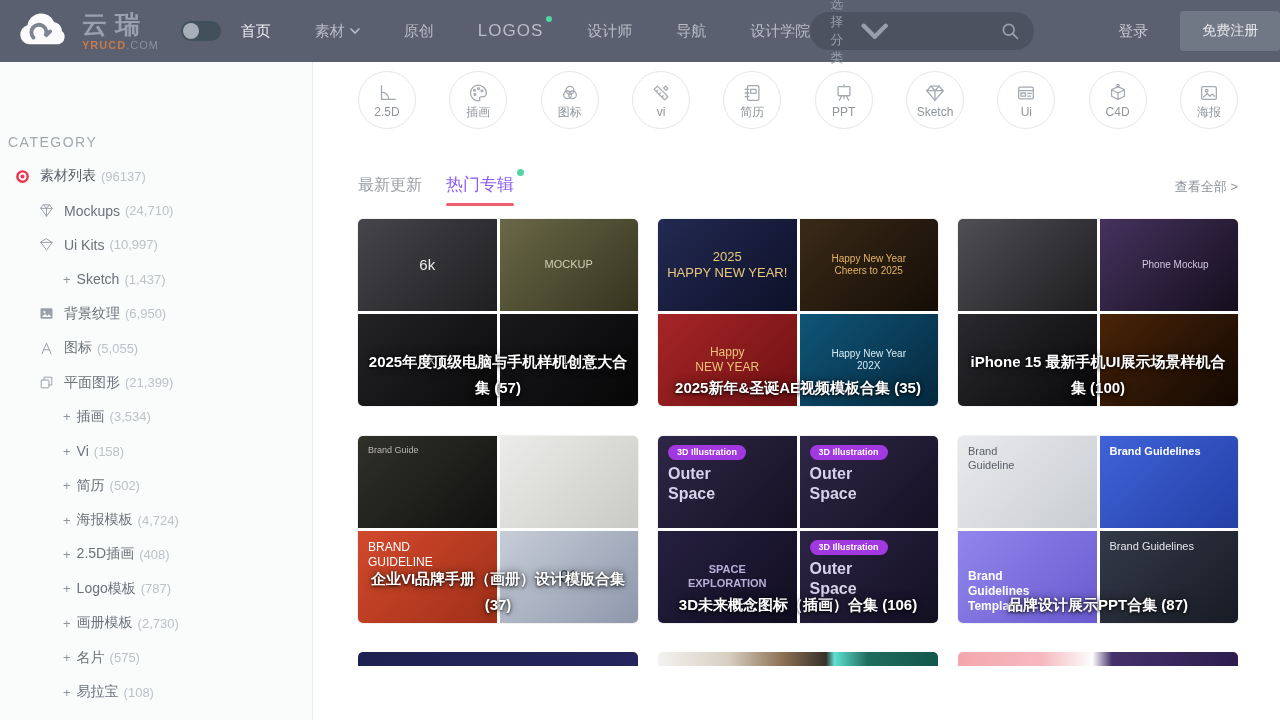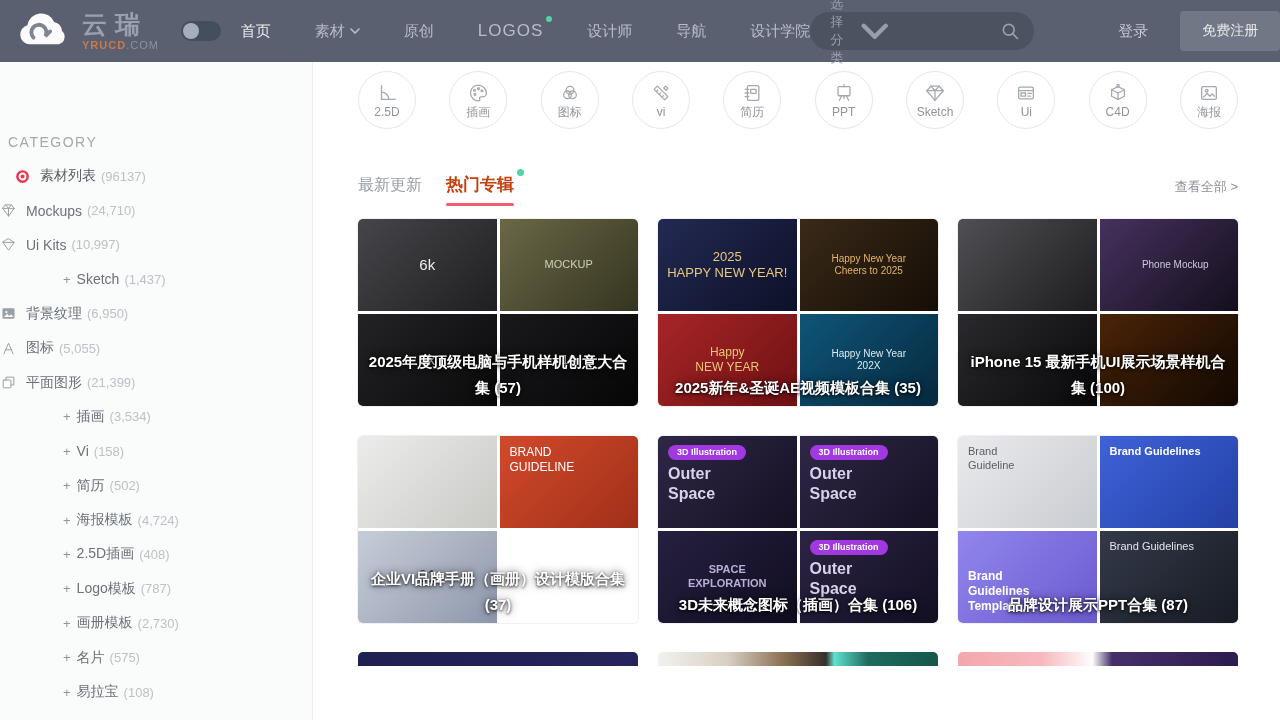--- a/index.html
+++ b/index.html
@@ -42,37 +42,37 @@
     border-right:1px solid #ececee;padding:72px 0 0 0;overflow:hidden;}
   .cat-heading{font-size:14px;color:#a2a8ae;letter-spacing:1.5px;padding-left:8px;margin-bottom:9px;}
   .side-list{display:flex;flex-direction:column;}
   .side-item{height:34.4px;display:flex;align-items:center;font-size:14px;color:#6b727b;
     cursor:pointer;}
   .side-item .ic{width:17px;height:17px;display:inline-flex;margin-right:9px;color:#9aa0a8;flex:none;}
   .side-item .ic svg{width:100%;height:100%;}
   .side-item .plus{color:#8f959d;margin-right:6px;font-size:13px;}
   .side-item .cnt{color:#bcc2c8;margin-left:5px;font-size:13px;}
   .side-item.lv-root{padding-left:14px;font-size:14px;}
-  .side-item.lv-main{}
+  .side-item.lv-main{padding-left:38px;}
   .side-item.lv-sub{padding-left:63px;}
 
   
   .main{margin-left:313px;width:967px;padding:71px 42px 0 45px;}
   .quick-row{display:flex;justify-content:space-between;width:880px;}
   .qcat{width:58px;height:58px;border:1px solid #e4e6e9;border-radius:50%;display:flex;
     flex-direction:column;align-items:center;justify-content:center;gap:1px;cursor:pointer;
     background:#fff;}
   .qcat .qic{width:22px;height:22px;color:#a3a9b0;}
   .qcat .qic svg{width:100%;height:100%;}
   .qcat .qlabel{font-size:12px;color:#8f959b;line-height:1;margin-top:1px;}
 
   .tabs-row{display:flex;align-items:flex-end;margin-top:40px;height:37px;width:880px;}
   .tab{font-size:16px;color:#9aa0a6;cursor:pointer;margin-right:24px;position:relative;
     padding-bottom:10px;}
-  .tab.active{font-size:17px;font-weight:bold;color:#c2410c;}
+  .tab.active{font-size:17px;font-weight:normal;color:#8b5cf6;}
   .tab.active::after{content:"";position:absolute;left:0;right:0;bottom:0;height:3px;
     border-radius:2px;background:#ef5f6f;}
   .tab .gdot{position:absolute;top:-4px;right:-10px;width:7px;height:7px;border-radius:50%;
     background:#4fd6a4;}
   .view-all{margin-left:auto;font-size:13px;color:#8c9299;cursor:pointer;padding-bottom:10px;}
 
   .grid{margin-top:13px;width:880px;display:grid;grid-template-columns:repeat(3,280px);
     gap:30px 20px;}
   .card{position:relative;width:280px;height:187px;border-radius:5px;overflow:hidden;
     background:#fff;cursor:pointer;box-shadow:0 0 0 1px #f0f0f0;}
@@ -415,20 +415,21 @@
         <div class="tiles">
           <div class="tile" style="background: linear-gradient(135deg, rgb(80, 80, 84), rgb(29, 29, 32));"></div>
           <div class="tile" style="background: linear-gradient(135deg, rgb(70, 50, 94), rgb(20, 14, 29)); padding-left: 13px;"><span style="color: rgb(207, 200, 221); font-size: 10px;">Phone Mockup</span></div>
           <div class="tile" style="background: linear-gradient(135deg, rgb(42, 42, 46), rgb(9, 9, 11));"></div>
           <div class="tile" style="background: linear-gradient(135deg, rgb(74, 36, 8), rgb(18, 8, 2));"></div>
         </div>
         <div class="card-title">iPhone 15 最新手机UI展示场景样机合集 (100)</div>
       </article>
       <article class="card">
         <div class="tiles">
+          <div class="tile a-tl" style="background: linear-gradient(135deg, rgb(49, 49, 42), rgb(16, 16, 16));"><span style="color: rgb(185, 185, 174); font-size: 9px;">Brand Guide</span></div>
           <div class="tile" style="background: linear-gradient(135deg, rgb(236, 236, 234), rgb(201, 201, 198));"></div>
           <div class="tile a-tl" style="background: linear-gradient(135deg, rgb(210, 73, 44), rgb(160, 48, 24));"><span style="color: rgb(255, 255, 255); font-size: 12px;">BRAND
 GUIDELINE</span></div>
           <div class="tile" style="background: linear-gradient(135deg, rgb(199, 205, 216), rgb(142, 151, 171));"><span style="color: rgb(60, 68, 86); font-size: 16px;">01</span></div>
         </div>
         <div class="card-title">企业VI品牌手册（画册）设计模版合集 (37)</div>
       </article>
       <article class="card">
         <div class="tiles">
           <div class="tile a-tl" style="background: linear-gradient(135deg, rgb(46, 39, 71), rgb(21, 16, 35));"><span class="badge">3D Illustration</span><span style="color: rgb(215, 210, 234); font-size: 16px; font-weight: bold;">Outer

